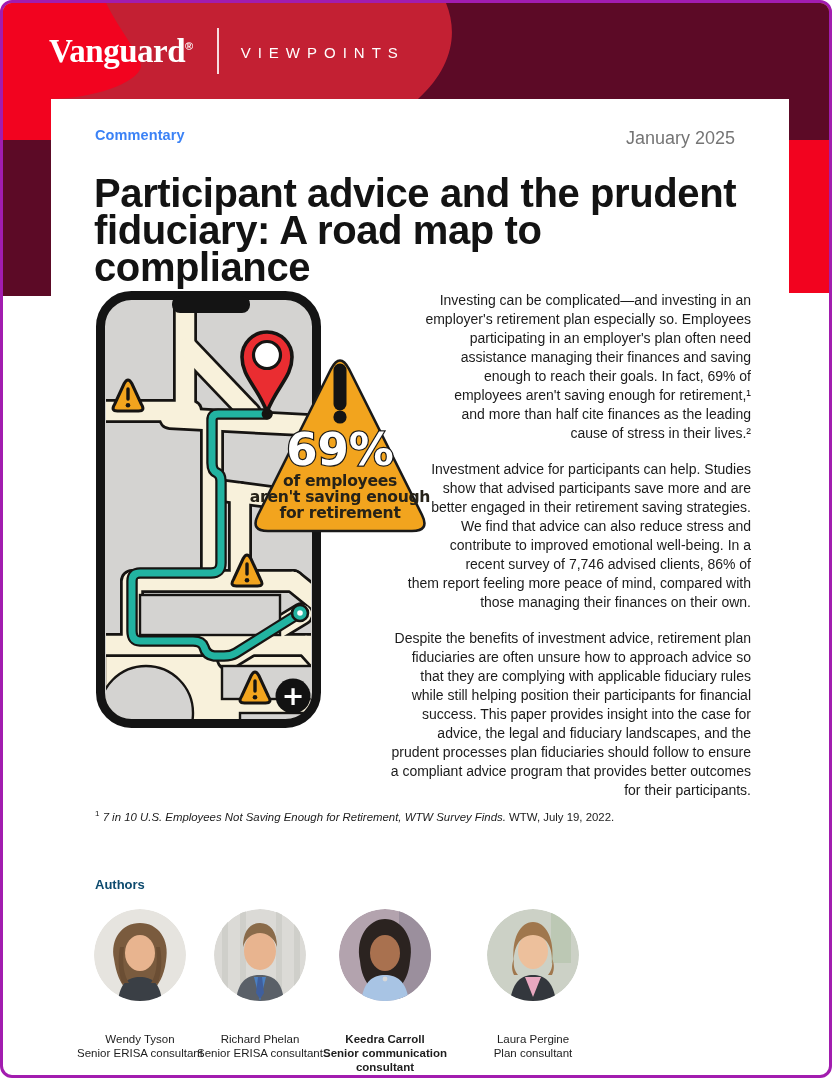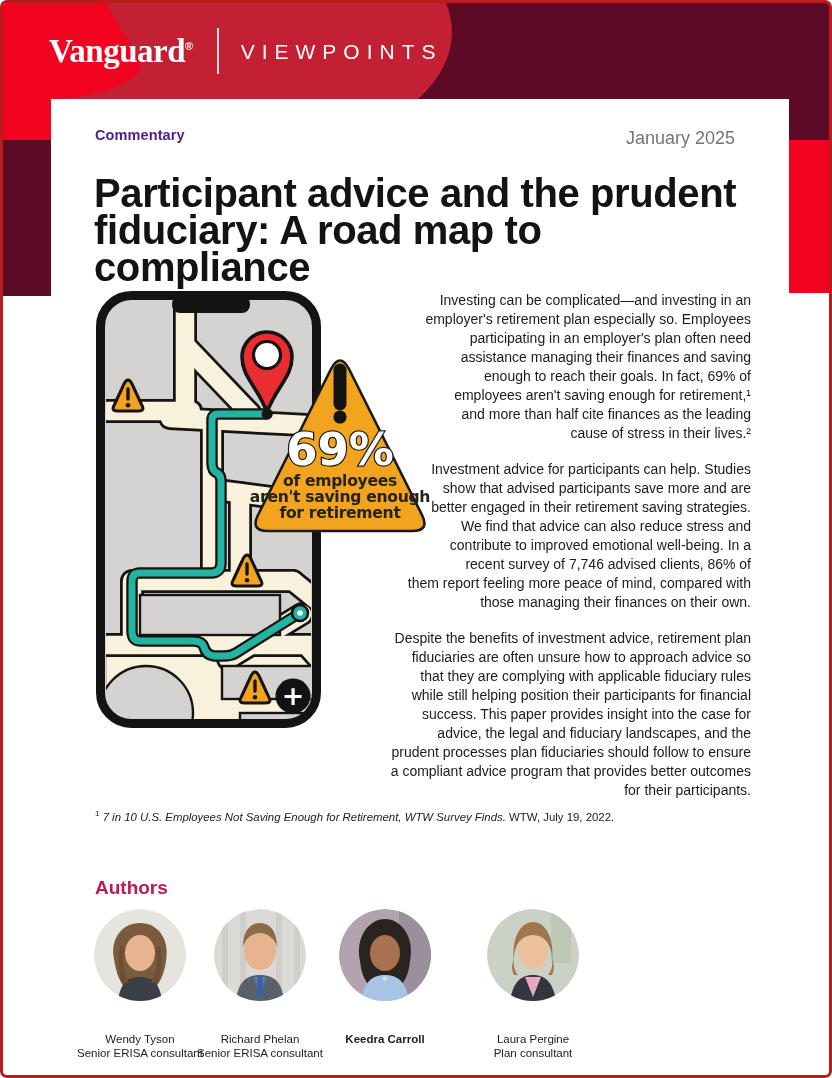--- a/index.html
+++ b/index.html
@@ -1,53 +1,53 @@
 <!DOCTYPE html>
 <html><head>
 <meta charset="utf-8">
 <style>
   html,body{margin:0;padding:0;background:#fff;}
   *{box-sizing:border-box;}
   .page{
     position:relative;width:832px;height:1078px;background:#ffffff;
-    border:3px solid #b91c1c;border-radius:7px;overflow:hidden;
+    border:3px solid #a21caf;border-radius:12px;overflow:hidden;
     font-family:"Liberation Sans",sans-serif;
   }
   
   .masthead{position:absolute;left:0;top:0;width:832px;height:96px;}
   .brandbar{position:absolute;left:0;top:0;width:832px;height:96px;display:flex;align-items:center;}
   .brand-logo{margin-left:46px;color:#fff;font-family:"Liberation Serif",serif;font-weight:700;font-size:33px;letter-spacing:-0.5px;}
   .brand-reg{font-size:11px;vertical-align:super;font-family:"Liberation Sans",sans-serif;}
   .brand-divider{width:2px;height:46px;background:rgba(255,255,255,.85);margin:0 22px 0 24px;}
-  .brand-pub{color:#fff;font-size:21px;letter-spacing:7px;font-weight:400;margin-top:2px;}
+  .brand-pub{color:#fff;font-size:15px;letter-spacing:7px;font-weight:400;margin-top:2px;}
   
   .strip{position:absolute;}
   .strip-left-red{left:0;top:96px;width:48px;height:41px;background:#f2031f;}
   .strip-left-maroon{left:0;top:137px;width:48px;height:156px;background:#5c0a26;}
   .strip-right-maroon{right:0;top:96px;width:46px;height:41px;background:#5c0a26;}
   .strip-right-red{right:0;top:137px;width:46px;height:153px;background:#f2031f;}
   
   .card{position:absolute;left:48px;top:96px;width:738px;height:976px;background:#fff;}
-  .cat-label{position:absolute;left:44px;top:28px;font-size:14.5px;font-weight:700;color:#4c1d95;letter-spacing:.1px;text-align:center;}
+  .cat-label{position:absolute;left:44px;top:28px;font-size:14.5px;font-weight:700;color:#3b82f6;letter-spacing:.1px;text-align:center;}
   .date-label{position:absolute;right:54px;top:29px;font-size:18px;color:#757575;}
   .doc-title{
     position:absolute;left:43px;top:76px;width:648px;margin:0;
     font-size:40px;line-height:37px;font-weight:700;color:#131313;letter-spacing:-0.4px;
   }
   
   .column{position:absolute;left:337px;top:192px;width:363px;font-size:14px;line-height:19px;color:#1b1b1b;text-align:right;}
   .column p{margin:0 0 17px 0;}
   .wrap-a{float:left;width:50px;height:60px;margin-top:93px;shape-outside:polygon(0 0,20% 0,100% 100%,0 100%);}
   .wrap-b{float:left;width:62px;height:112px;shape-outside:polygon(0 0,18% 0,100% 86%,100% 100%,0 100%);}
   
   .footnotes{position:absolute;left:44px;top:704px;width:672px;font-size:11.4px;line-height:21px;color:#1b1b1b;}
   .footnotes sup{font-size:8px;}
   .fn-title{font-style:italic;}
   
-  .authors-heading{position:absolute;left:44px;top:778px;font-size:19px;font-weight:700;color:#be185d;}
+  .authors-heading{position:absolute;left:44px;top:778px;font-size:13px;font-weight:700;color:#0c4a6e;}
   .author-card{position:absolute;top:810px;width:150px;text-align:center;}
   .author-avatar{width:92px;height:92px;border-radius:50%;overflow:hidden;display:inline-block;}
   .author-name{font-size:11.5px;line-height:14px;color:#1d1d1d;margin-top:27px;}
   .author-role{font-size:11.5px;line-height:14px;color:#1d1d1d;}
   .ac-1{left:14px;} .ac-2{left:134px;} .ac-3{left:259px;font-weight:bold;} .ac-4{left:407px;}
   
   .illustration{position:absolute;left:37px;top:184px;width:372px;height:454px;pointer-events:none;}
   .badge-stat{font-family:"DejaVu Sans",sans-serif;font-weight:700;font-size:45px;fill:#ffffff;stroke:#1a1a1a;stroke-width:2.4px;paint-order:stroke;}
   .badge-line{font-family:"DejaVu Sans",sans-serif;font-weight:700;font-size:15.6px;fill:#262218;letter-spacing:-0.3px;}
 </style>
@@ -226,20 +226,21 @@
         <svg viewBox="0 0 92 92" width="92" height="92" aria-hidden="true">
           <circle cx="46" cy="46" r="46" fill="#b3a3ae"></circle>
           <rect x="60" y="0" width="32" height="92" fill="#9b8f9d"></rect>
           <path d="M21,52 C16,28 30,10 46,10 C62,10 76,28 71,52 C70,64 66,72 61,78 L31,78 C26,72 22,64 21,52 Z" fill="#2b2320"></path>
           <ellipse cx="46" cy="44" rx="15" ry="18" fill="#a9714f"></ellipse>
           <path d="M22,92 C25,72 34,66 46,66 C58,66 67,72 70,92 Z" fill="#a8c4e4"></path>
           <circle cx="46" cy="70" r="2.4" fill="#d8d8d8"></circle>
         </svg>
       </span>
       <div class="author-name">Keedra Carroll</div>
+      <div class="author-role">Senior communication consultant</div>
     </div>
 
     <div class="author-card ac-4">
       <span class="author-avatar">
         <svg viewBox="0 0 92 92" width="92" height="92" aria-hidden="true">
           <circle cx="46" cy="46" r="46" fill="#ccd1c6"></circle>
           <rect x="64" y="4" width="20" height="50" fill="#bcc8b4"></rect>
           <path d="M23,92 C26,72 35,66 46,66 C57,66 66,72 69,92 Z" fill="#33373d"></path>
           <path d="M38,68 L46,88 L54,68 Z" fill="#e8a8c0"></path>
           <ellipse cx="46" cy="42" rx="15" ry="18" fill="#edc09c"></ellipse>

